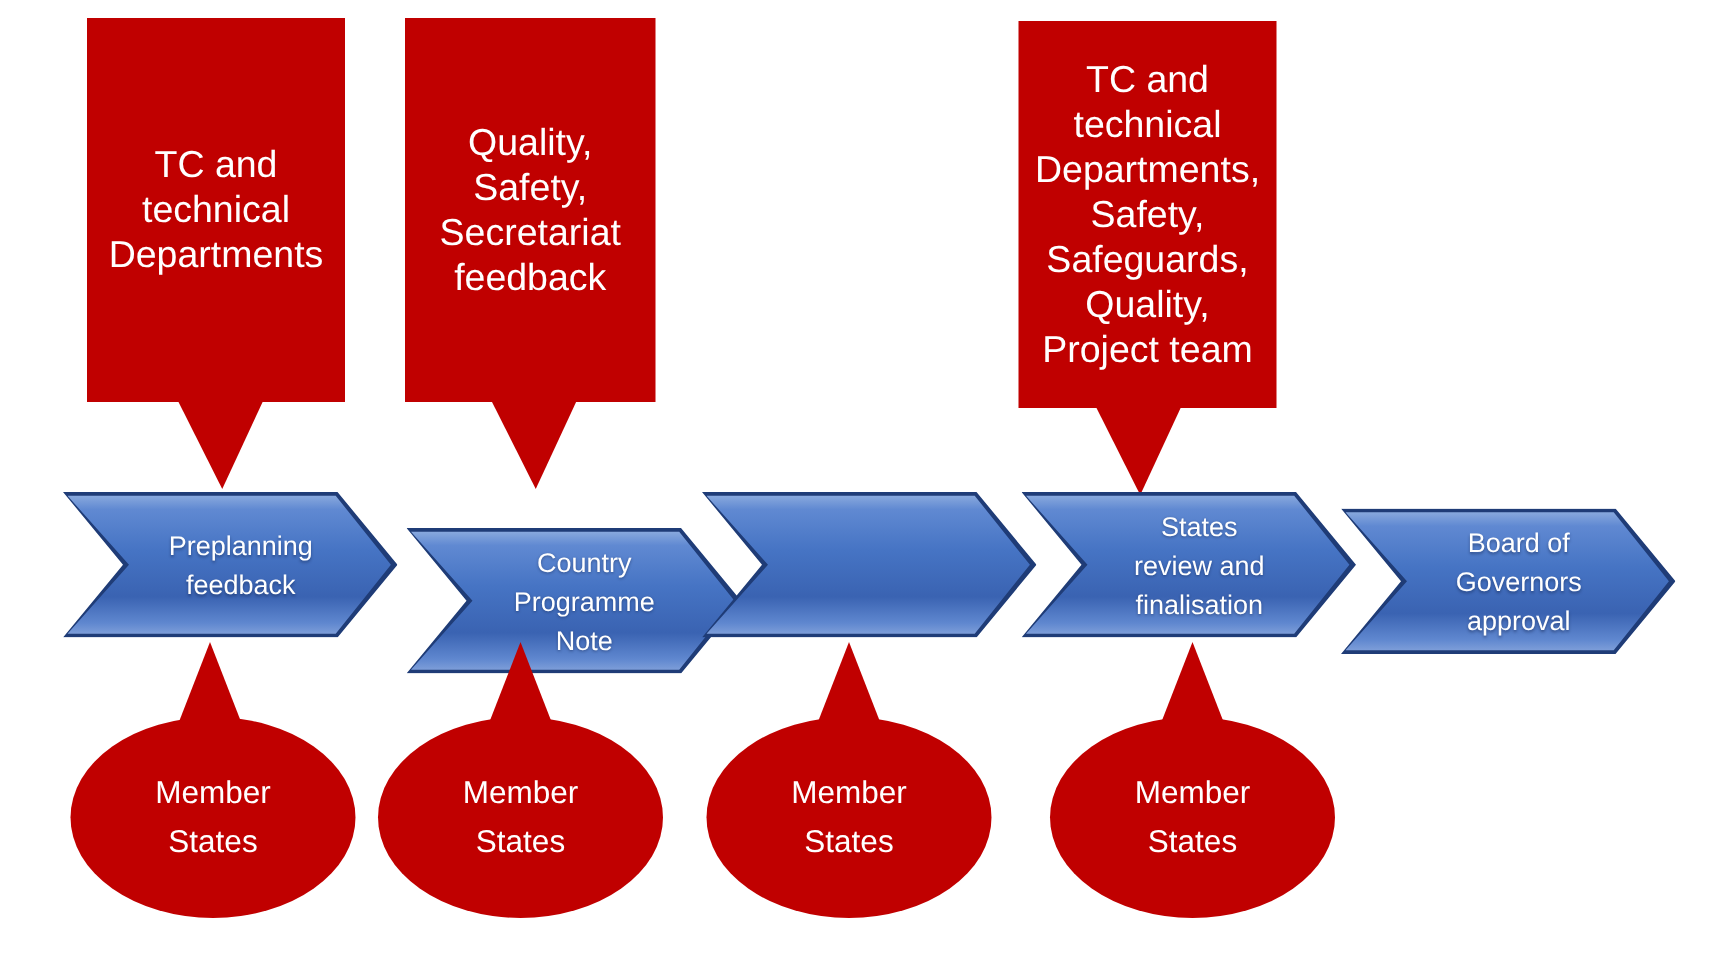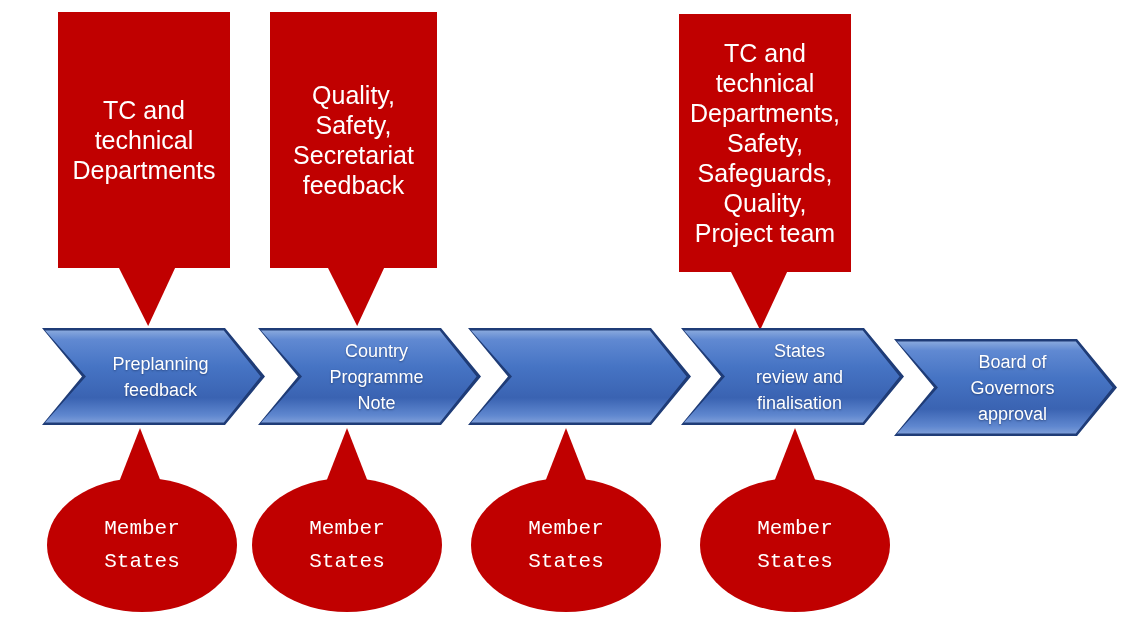--- a/index.html
+++ b/index.html
@@ -53,21 +53,20 @@
     clip-path:polygon(50% 0,0 100%,100% 100%);
     width:42px;height:54px;
   }
   .callout-bottom{
     position:absolute;background:var(--callout-red);border-radius:50%;
     display:flex;align-items:center;justify-content:center;
   }
   .callout-bottom .label{
     color:var(--text-white);font-size:21px;line-height:33px;text-align:center;
     white-space:pre-line;
-    font-family:Liberation Mono, monospace;
   }
 </style>
 </head>
 <body>
 
 <div class="canvas">
 
   <div class="callout-top" style="left:58px;top:12px;width:172px;height:256px;">
     <div class="label">TC and
 technical
@@ -93,21 +92,21 @@
 Project team</div>
   </div>
   <div class="tail-down" style="left:730px;top:270px;"></div>
 
   <div class="chevron" style="left:42px;">
     <div class="outline"></div>
     <div class="fill"></div>
     <div class="label">Preplanning
 feedback</div>
   </div>
-  <div class="chevron" style="left:258px;">
+  <div class="chevron" style="left:271px;margin-top:24px;">
     <div class="outline"></div>
     <div class="fill"></div>
     <div class="label">Country
 Programme
 Note</div>
   </div>
   <div class="chevron" style="left:468px;">
     <div class="outline"></div>
     <div class="fill"></div>
   </div>

